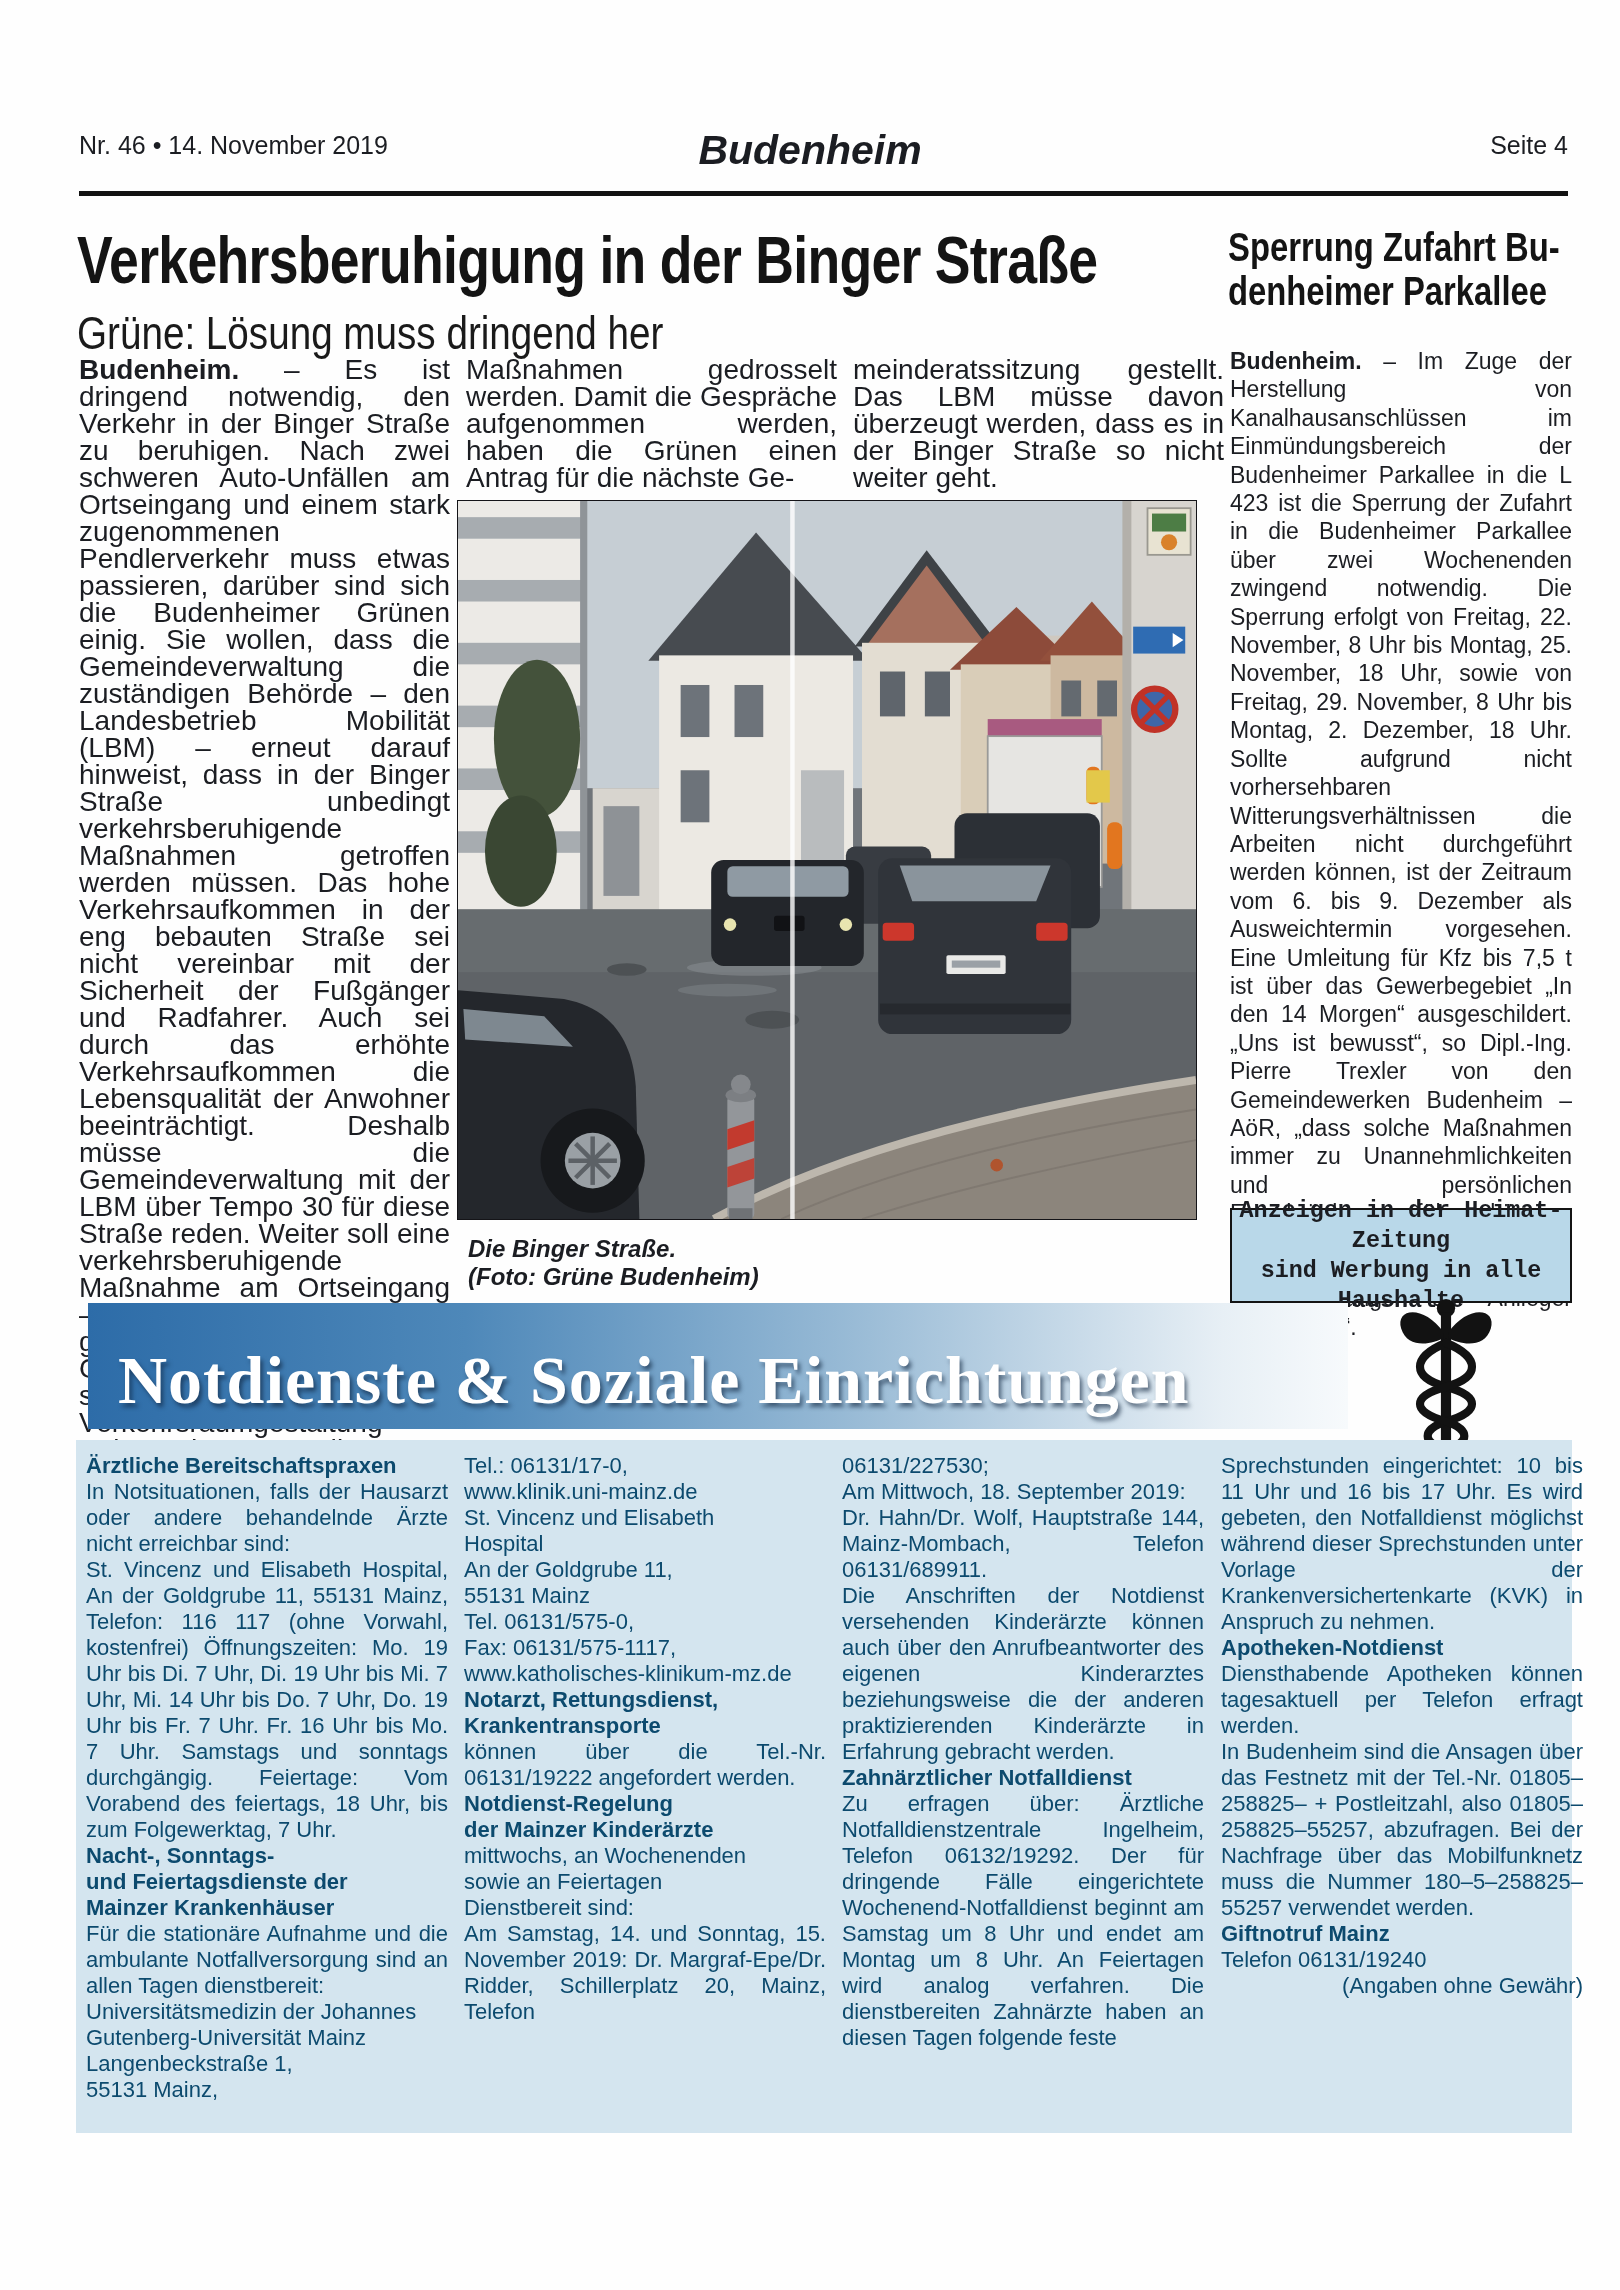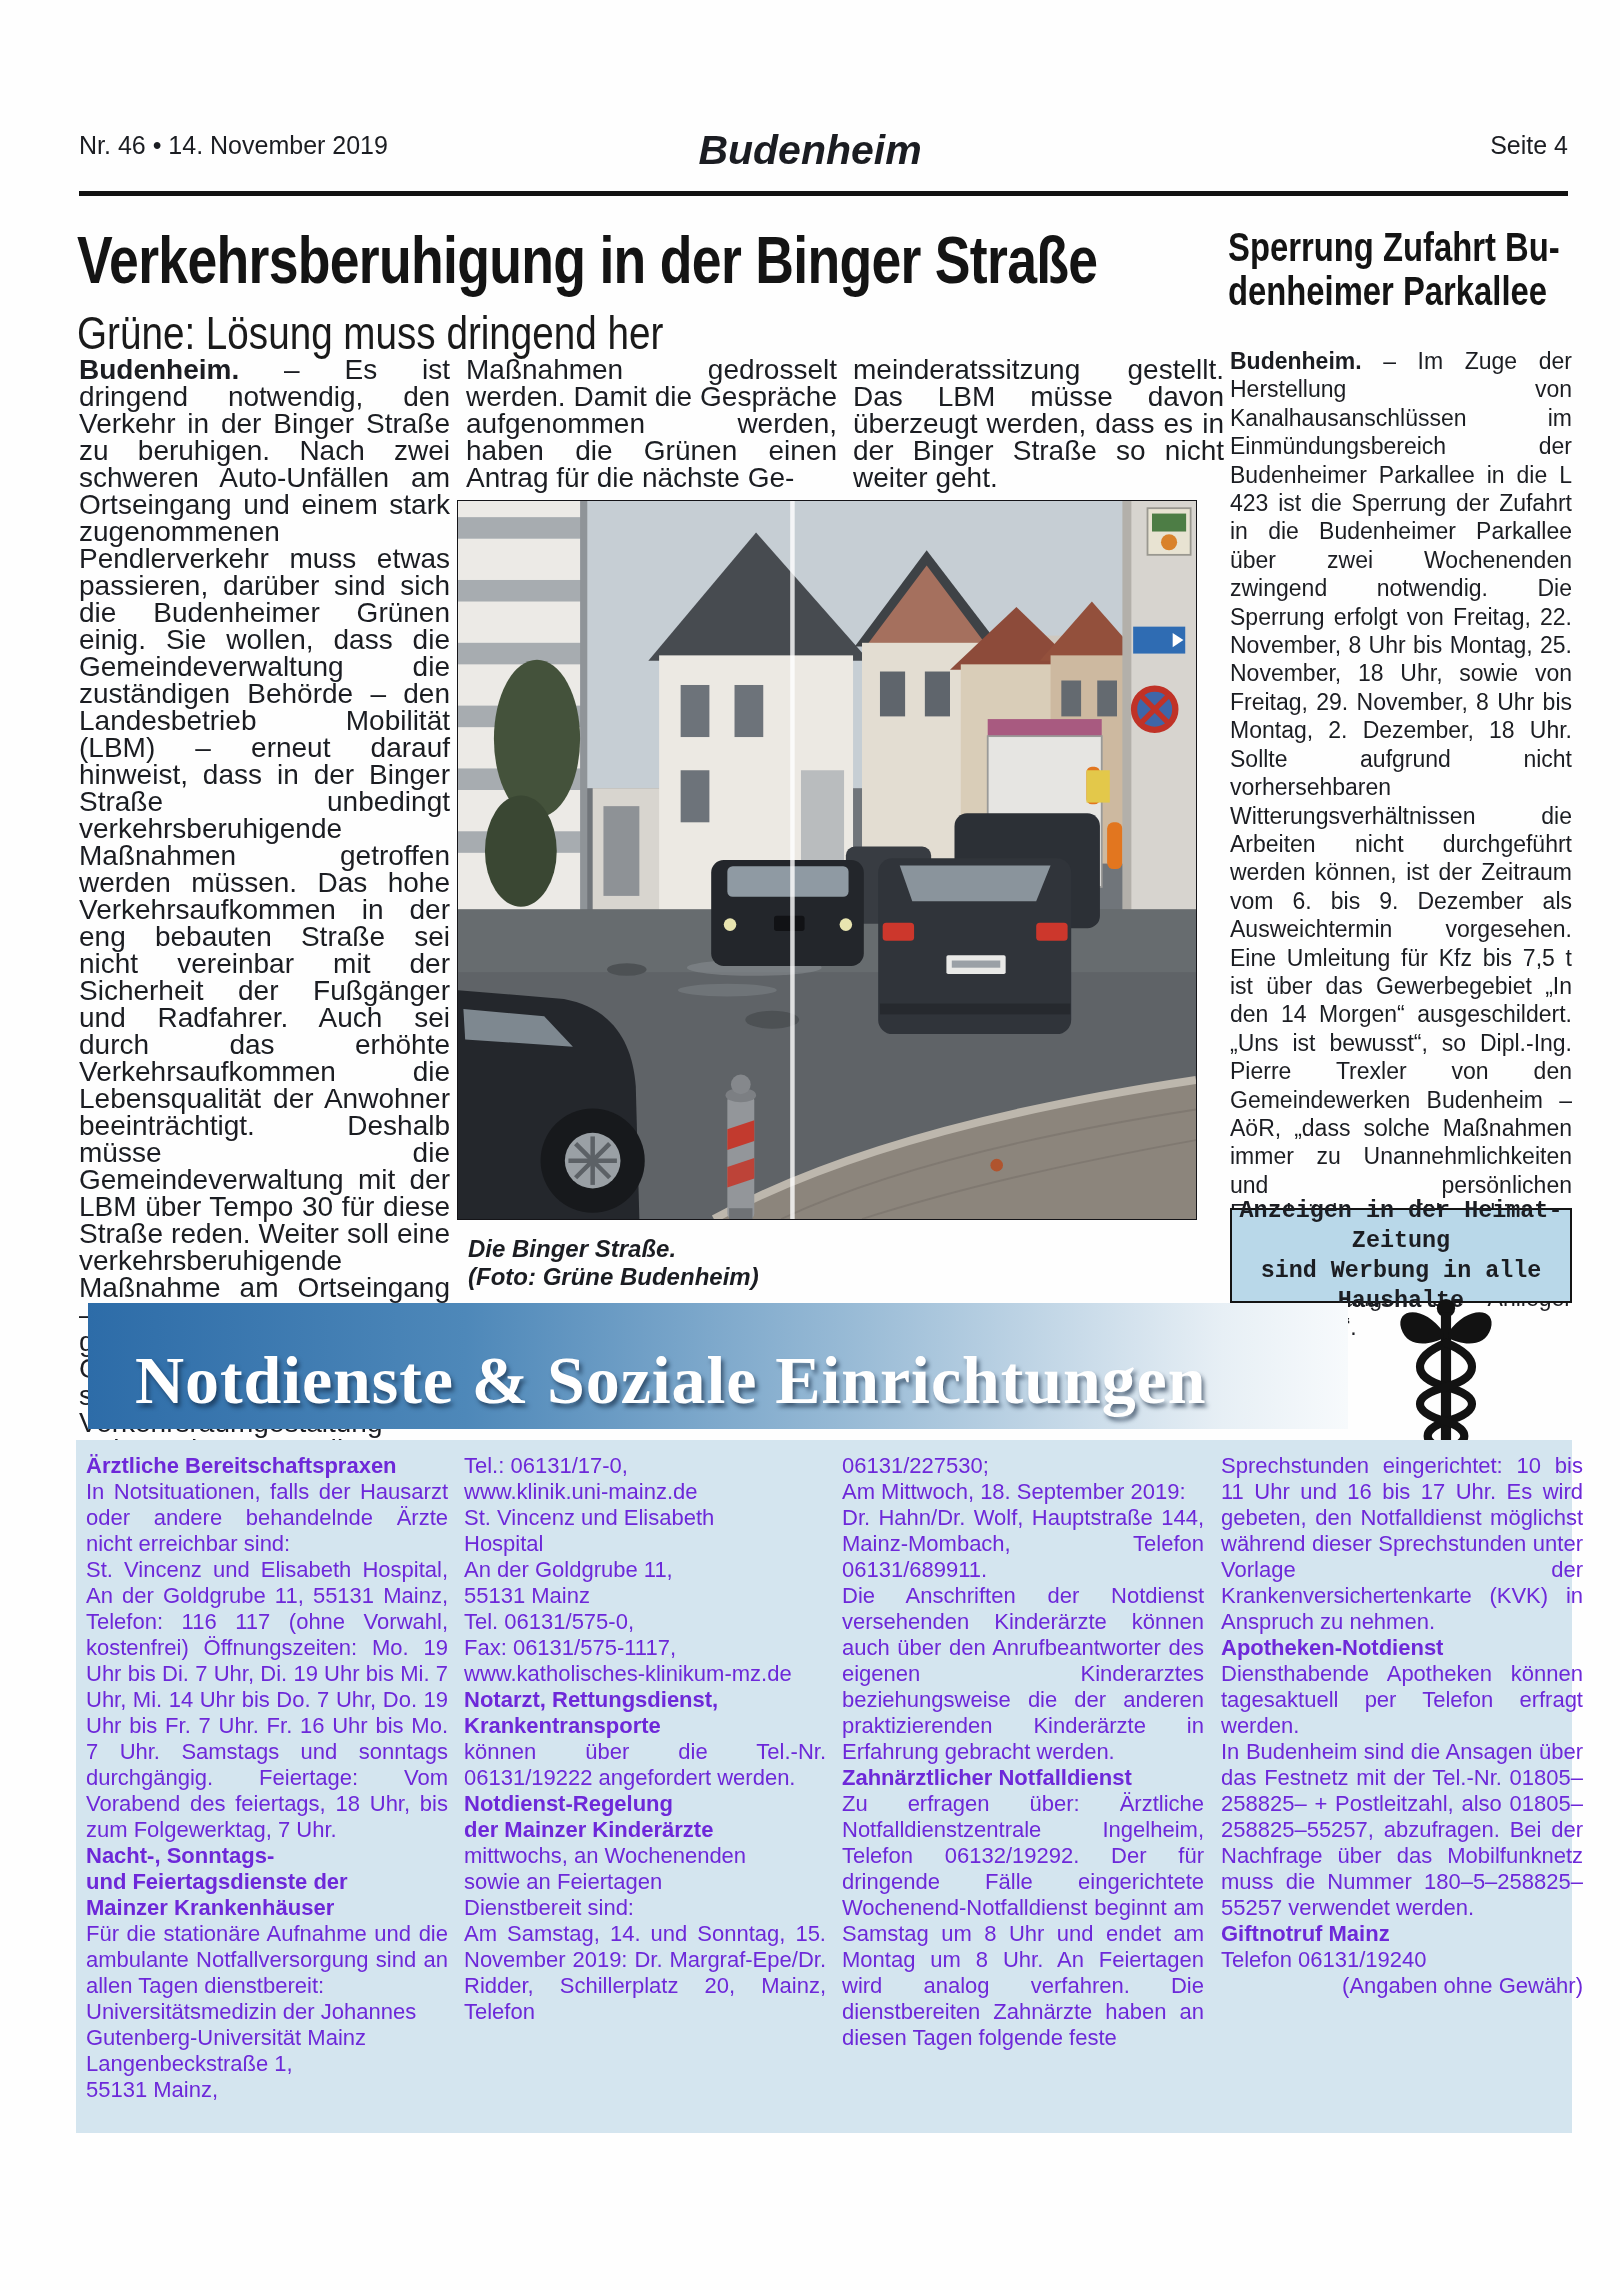--- a/index.html
+++ b/index.html
@@ -32,25 +32,25 @@
   .sb-headline{left:1228px;top:225px;font-size:41px;font-weight:bold;line-height:44px;
     transform:scaleX(0.80);transform-origin:left top;white-space:nowrap;color:#141414;}
   .sb-body{left:1230px;top:324px;width:342px;text-align:justify;font-size:23px;line-height:28.4px;hyphens:auto;}
   .ad-box{left:1230px;top:1208px;width:342px;height:95px;background:#b9d8e9;border:2.7px solid #141414;
     box-sizing:border-box;display:flex;align-items:center;justify-content:center;text-align:center;
     font-size:23.4px;font-weight:bold;line-height:30px;white-space:pre-line;font-family:Liberation Mono, monospace;}
   
   .banner{left:88px;top:1303px;width:1260px;height:126px;display:flex;align-items:center;
     background:linear-gradient(90deg,#2d6ca8 0%,#4e88b9 30%,#9cbdd7 62%,#e7eff5 90%,#f7fafc 100%);}
   .banner-title{font-family:"Liberation Serif",serif;font-weight:bold;color:#ffffff;font-size:68px;
-    padding-left:47px;letter-spacing:0.9px;text-shadow:2.7px 3.6px 4.5px rgba(15,35,60,.6);white-space:nowrap;margin-top:28px;}
+    padding-left:30px;letter-spacing:0.9px;text-shadow:2.7px 3.6px 4.5px rgba(15,35,60,.6);white-space:nowrap;margin-top:28px;}
   .caduceus{left:1393px;top:1296px;width:106px;height:153px;}
   
   .panel{left:76px;top:1440px;width:1496px;height:693px;background:#d4e5ef;}
-  .svccol{position:absolute;width:362px;font-size:22px;line-height:26px;color:#6d28d9;}
+  .svccol{position:absolute;width:362px;font-size:22px;line-height:26px;color:#0c4a6e;}
   .svc1{left:86px;top:1453px;}
   .svc2{left:464px;top:1453px;}
   .svc3{left:842px;top:1453px;}
   .svc4{left:1221px;top:1453px;}
   .svccol p{margin:0;}
   .just{text-align:justify;hyphens:auto;}
   .pre{white-space:pre-line;}
   .svc-h{font-weight:bold;}
   .gap{margin-top:26px;}
   .right{text-align:right;}

